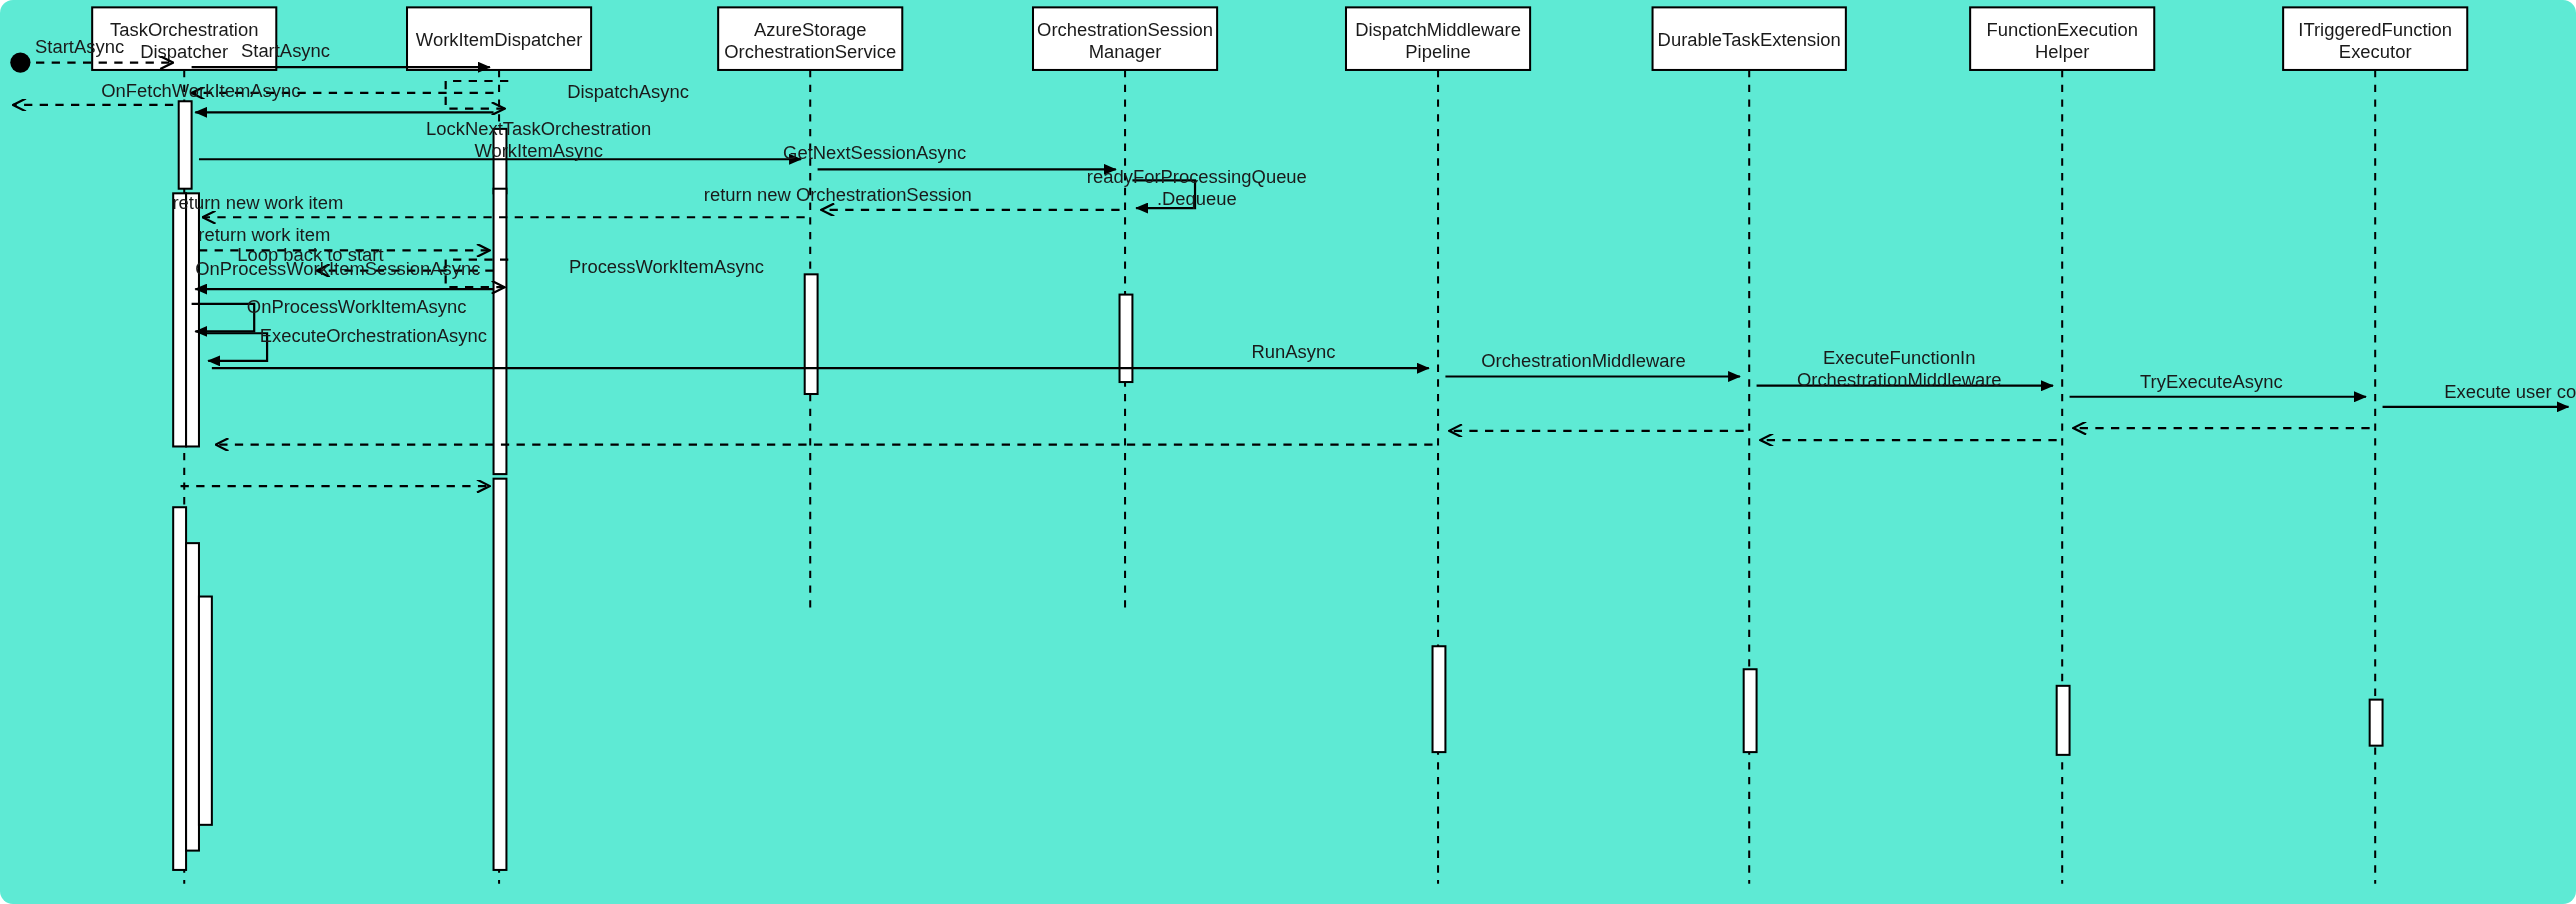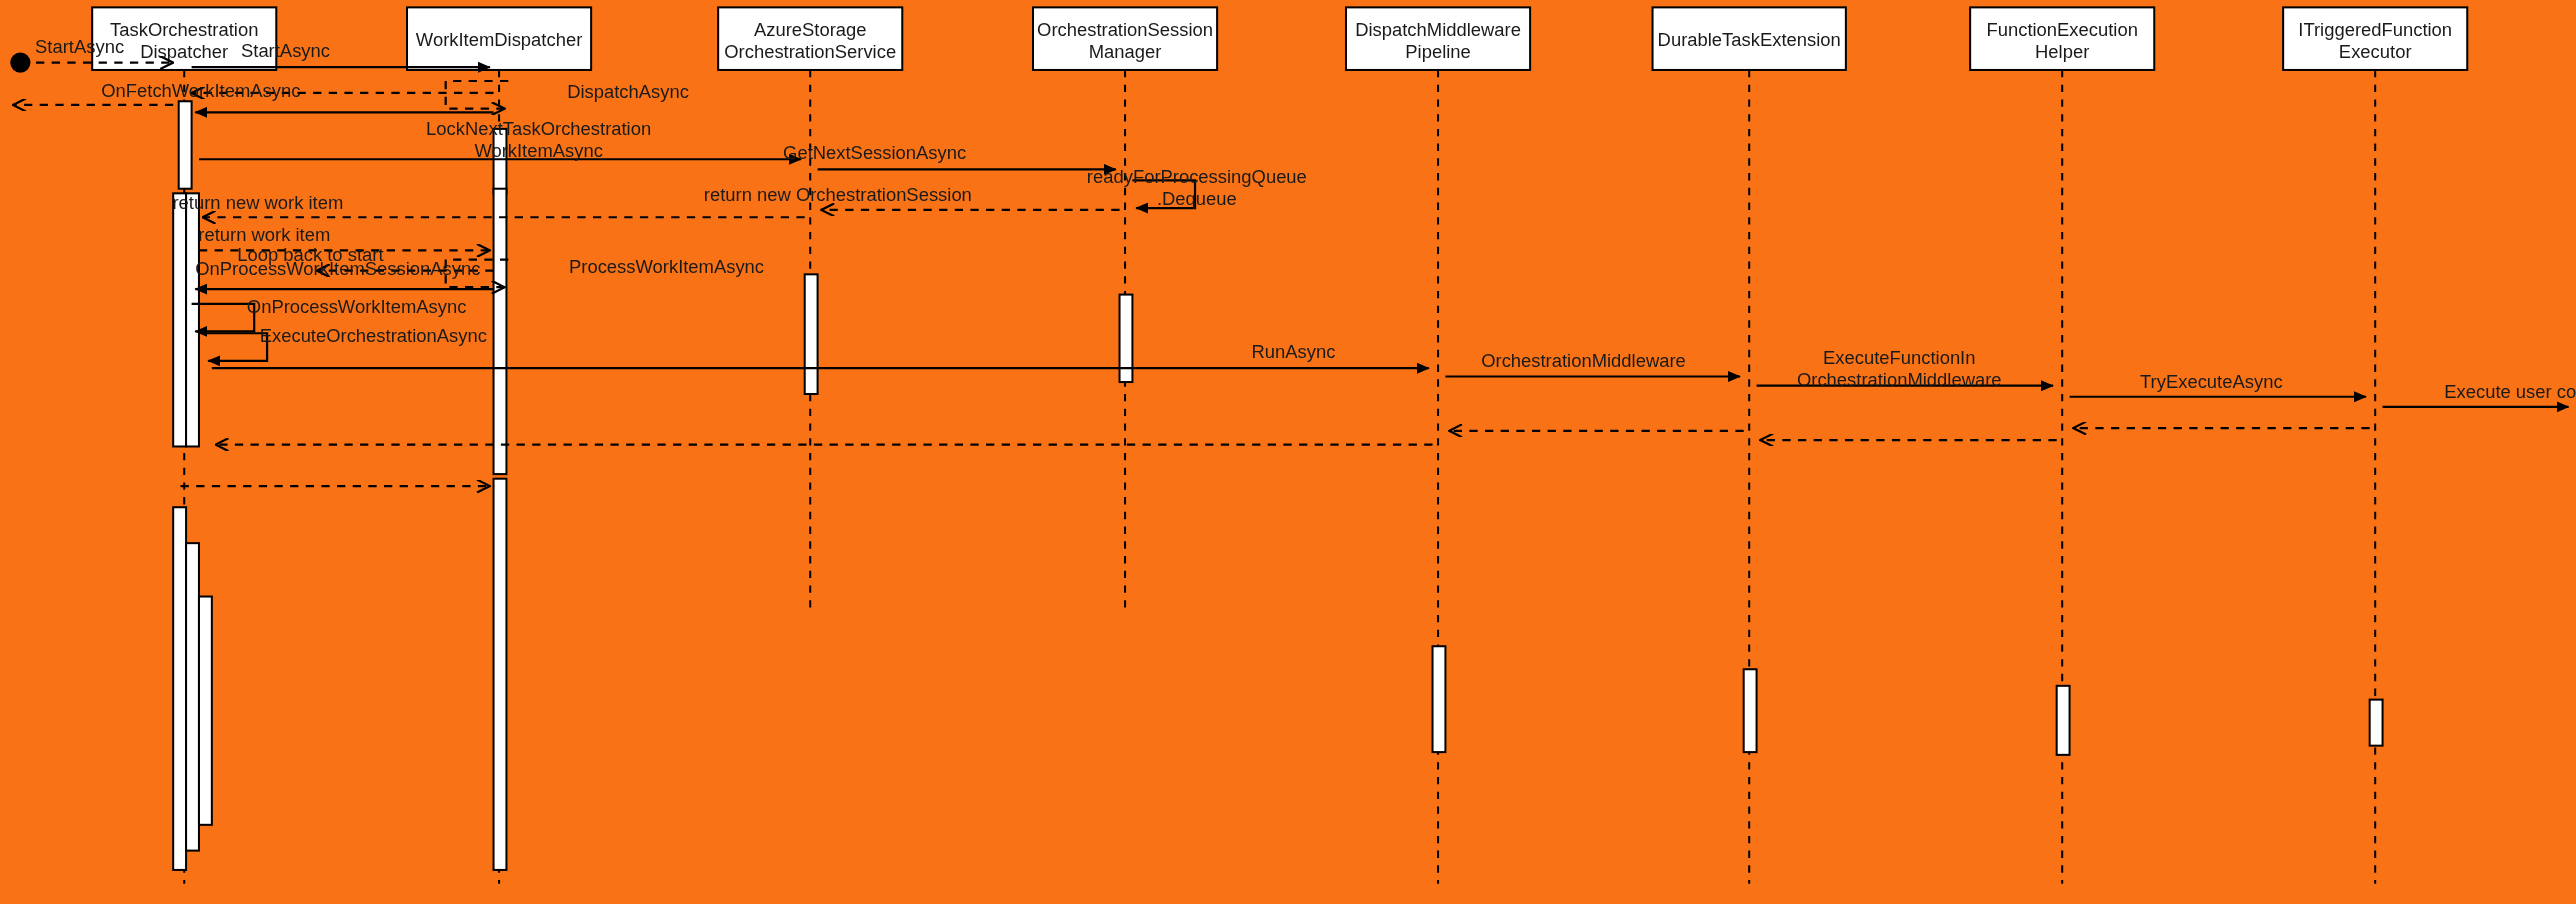--- a/index.html
+++ b/index.html
@@ -1,17 +1,17 @@
 <!DOCTYPE html>
 <html style="font-size:14.7px"><head>
 <meta charset="utf-8">
 <style>
   html,body{margin:0;padding:0;background:#ffffff;}
   body{font-family:"Liberation Sans",sans-serif;}
-  #stage{position:relative;width:2576px;height:904px;background:#f97316;overflow:hidden;}
+  #stage{position:relative;width:2576px;height:904px;background:#5eead4;overflow:hidden;border-radius:13px;}
   svg{display:block;}
   .lifeline-title{font-family:"Liberation Sans",sans-serif;font-size:20px;fill:#1a1a1a;text-anchor:middle;}
   .msg-label{font-family:"Liberation Sans",sans-serif;font-size:20px;fill:#1a1a1a;}
   .box{fill:#ffffff;stroke:#000000;stroke-width:2.2;}
   .lifeline{stroke:#000000;stroke-width:2.2;stroke-dasharray:8 8;fill:none;}
   .act{fill:#ffffff;stroke:#000000;stroke-width:2.2;}
   .solidline{stroke:#000000;stroke-width:2.4;fill:none;}
   .dashline{stroke:#000000;stroke-width:2.4;fill:none;stroke-dasharray:9 8;}
   .startdot{fill:#000000;}
 </style>

